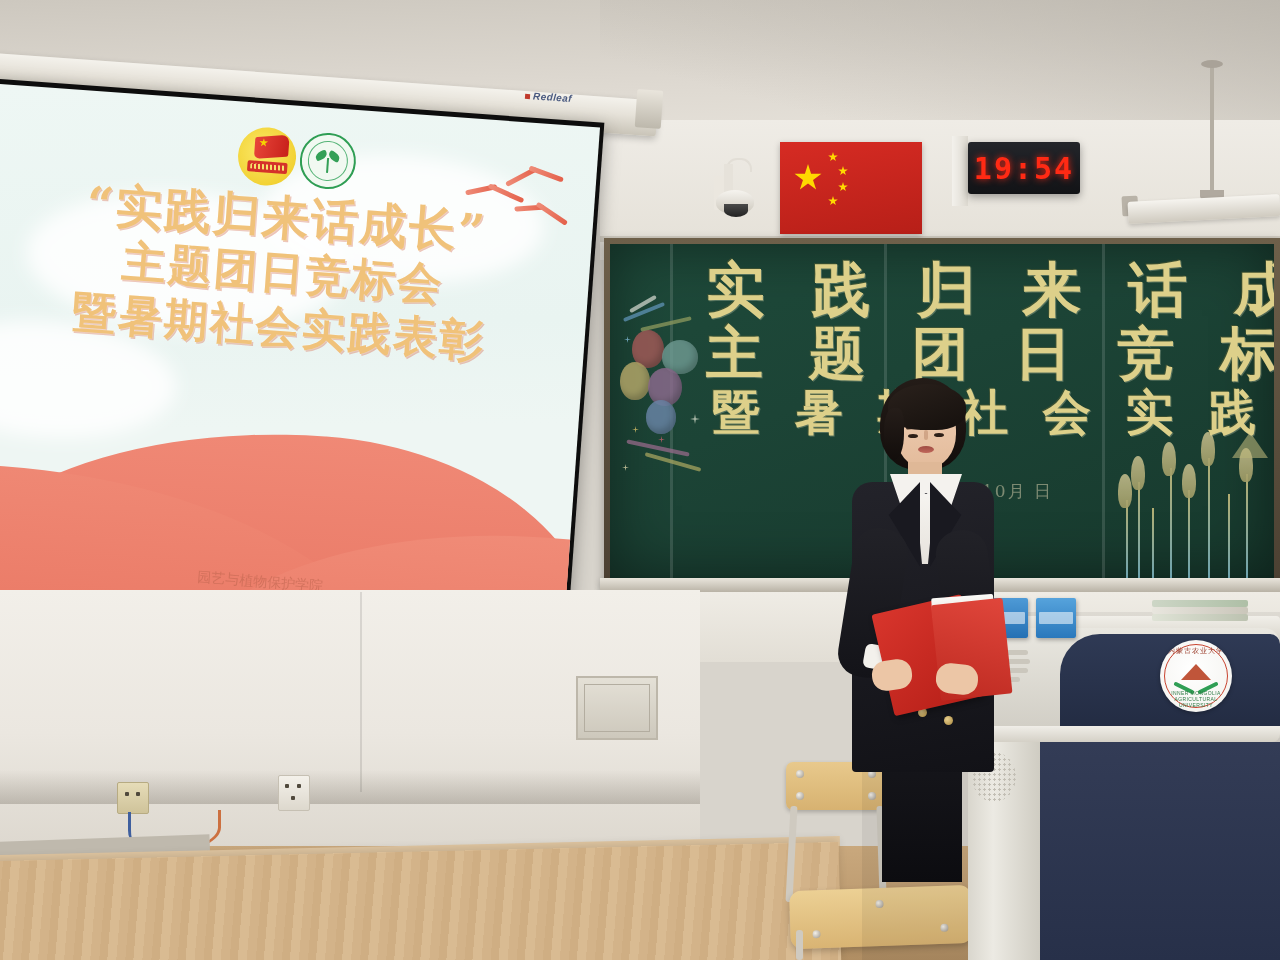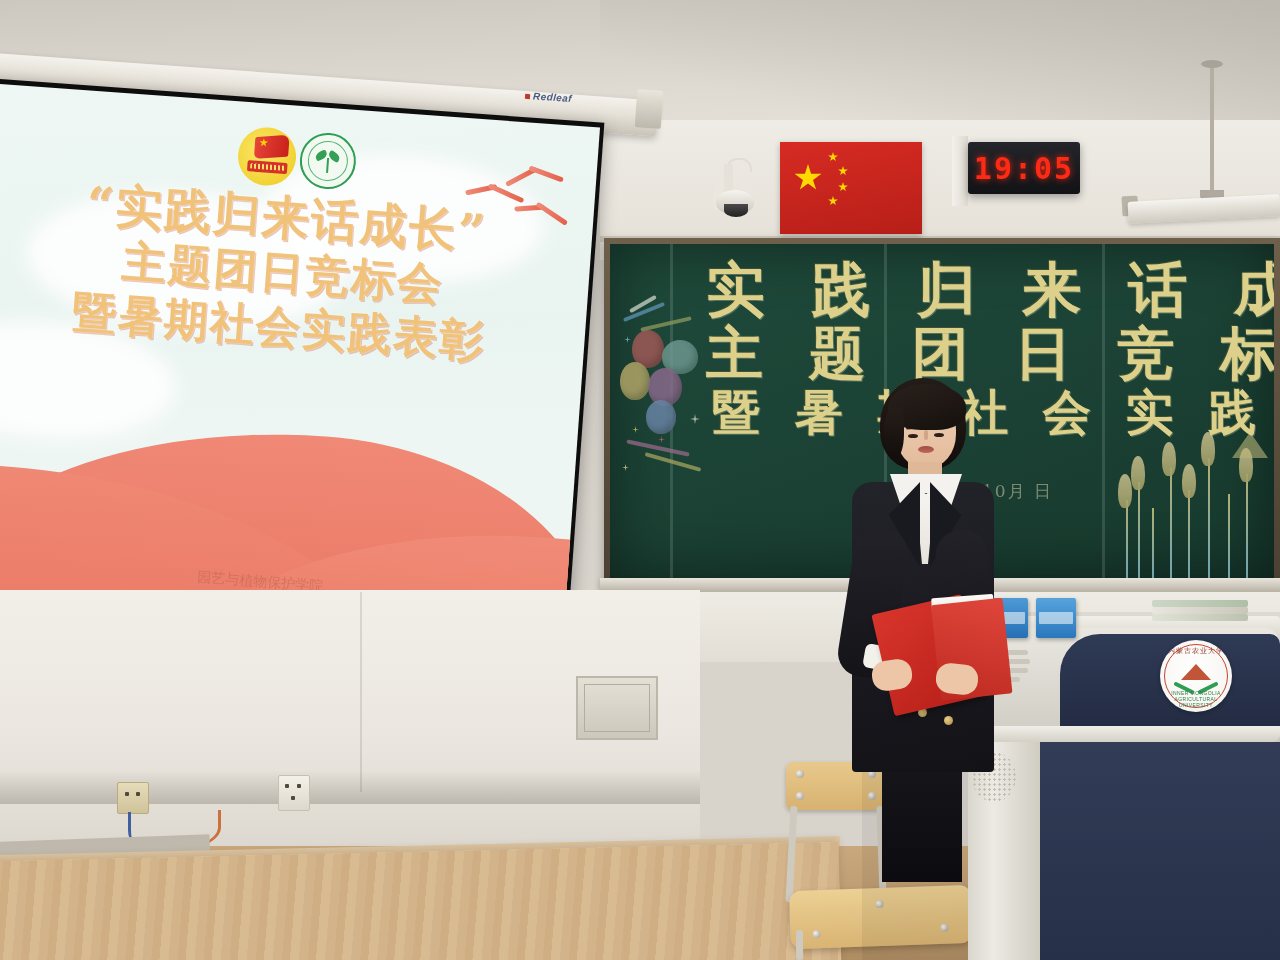--- a/index.html
+++ b/index.html
@@ -368,21 +368,21 @@
   <div class="abs" id="flag">
     <div class="flag-star" style="left:14px;top:22px;width:28px;height:28px;"></div>
     <div class="flag-star" style="left:48px;top:10px;width:10px;height:10px;"></div>
     <div class="flag-star" style="left:58px;top:24px;width:10px;height:10px;"></div>
     <div class="flag-star" style="left:58px;top:40px;width:10px;height:10px;"></div>
     <div class="flag-star" style="left:48px;top:54px;width:10px;height:10px;"></div>
   </div>
 
   <div class="abs" id="clock-bracket"></div>
   <div class="abs" id="clock-body">
-    <div id="clock-digits">19:05</div>
+    <div id="clock-digits">19:54</div>
   </div>
 
   <div class="abs" id="board-frame"></div>
   <div class="abs" id="board">
     <div class="board-seam" style="left:60px;"></div>
     <div class="board-seam" style="left:274px;"></div>
     <div class="board-seam" style="left:492px;"></div>
 
     <div id="balloons">
       <div class="balloon" style="left:14px;top:34px;width:32px;height:38px;background:#a45a58;"></div>

